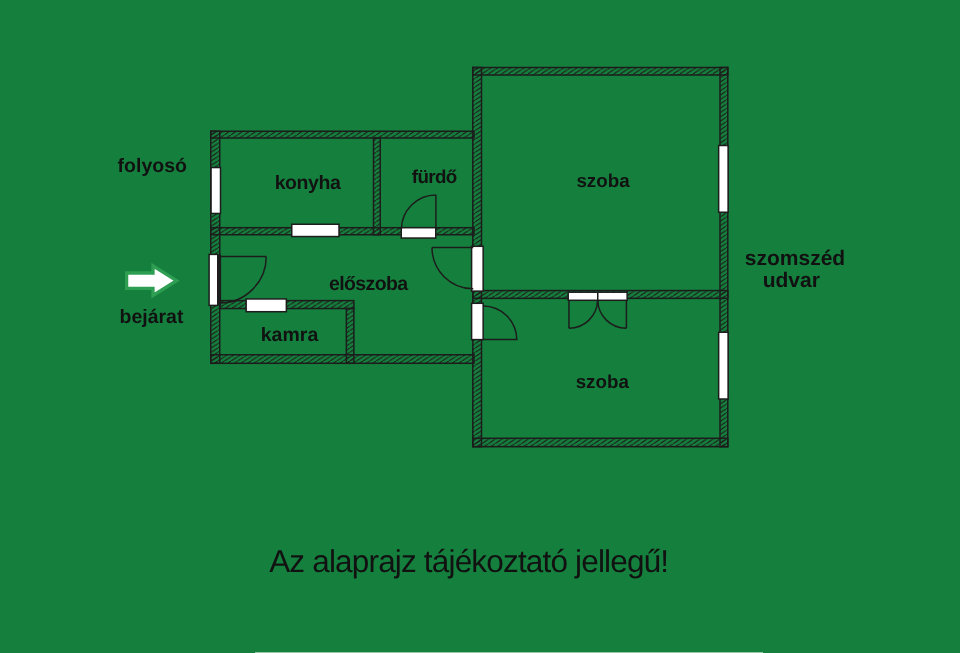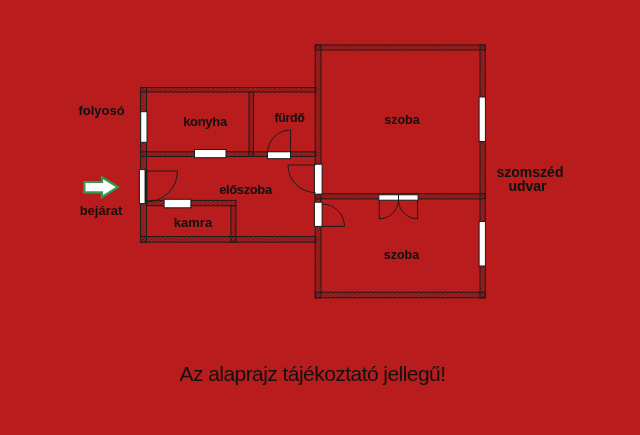--- a/index.html
+++ b/index.html
@@ -1,16 +1,16 @@
 <!DOCTYPE html>
 <html><head>
 <meta charset="utf-8">
 <style>
   html,body{margin:0;padding:0;background:#fff;}
-  #canvas{position:relative;width:640px;height:435px;background:#b91c1c;overflow:hidden;
+  #canvas{position:relative;width:640px;height:435px;background:#15803d;overflow:hidden;
           font-family:"Liberation Sans", sans-serif;}
   svg{position:absolute;left:0;top:0;}
 </style>
 </head>
 <body>
 <div id="canvas">
 <svg width="640" height="435" viewBox="0 0 640 435">
 <defs>
   <pattern id="hatch" width="4.4" height="2.9" patternUnits="userSpaceOnUse">
     <path d="M0,2.9 L4.4,0" stroke="#1c1c1c" stroke-width="0.75" fill="none"></path>

